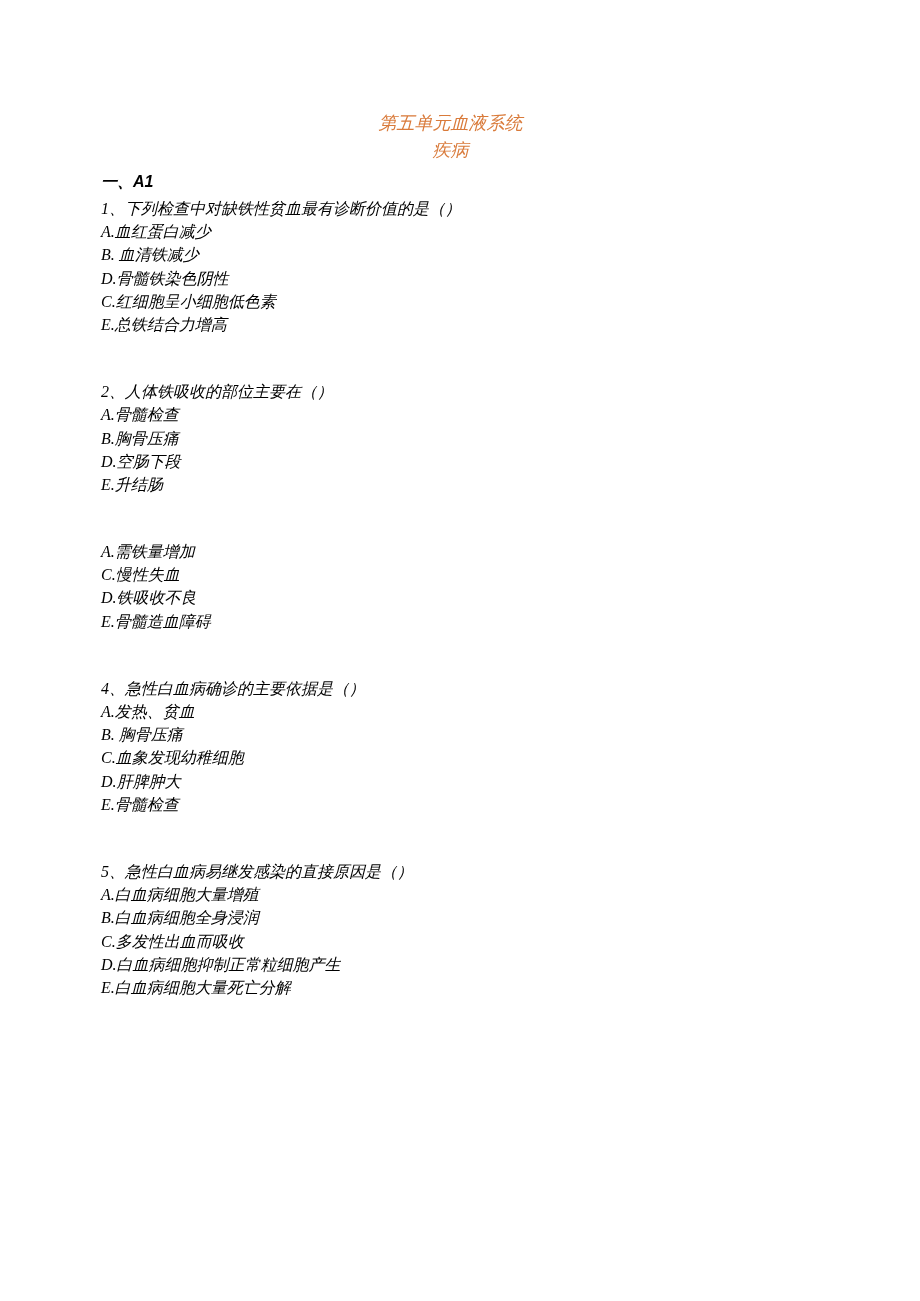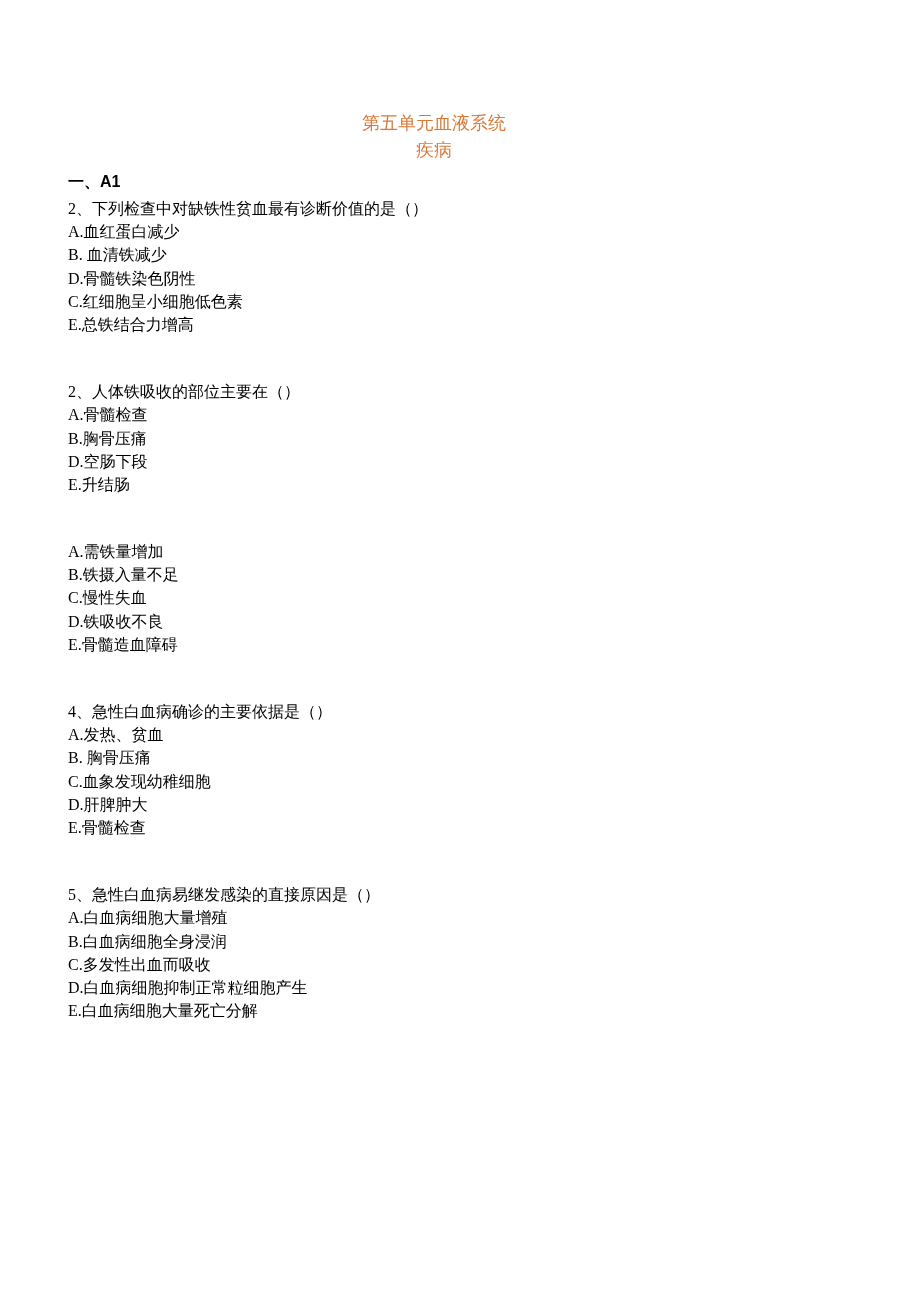--- a/index.html
+++ b/index.html
@@ -3,22 +3,23 @@
 <meta charset="utf-8">
 <style>
   body {
     margin: 0;
     padding: 0;
     background: #ffffff;
     font-family: "SimSun", "宋体", serif;
     width: 920px;
   }
   .page {
-    padding: 110px 120px 60px 68px;
+    padding: 110px 120px 60px 101px;
     box-sizing: border-box;
+    font-style: italic;
   }
   .title-block {
     text-align: center;
     color: #d97a3a;
     font-size: 18px;
     line-height: 1.5;
     margin-bottom: 8px;
     margin-left: 120px;
     margin-right: 120px;
   }
@@ -51,39 +52,38 @@
 <div class="page">
 
   <div class="title-block">
     <div>第五单元血液系统</div>
     <div>疾病</div>
   </div>
 
   <div class="section-header">一、A1</div>
 
   <div class="question-block first">
-    <span class="q-line">2、下列检查中对缺铁性贫血最有诊断价值的是（）</span>
+    <span class="q-line">1、下列检查中对缺铁性贫血最有诊断价值的是（）</span>
     <span class="opt-line">A.血红蛋白减少</span>
     <span class="opt-line">B. 血清铁减少</span>
     <span class="opt-line">D.骨髓铁染色阴性</span>
     <span class="opt-line">C.红细胞呈小细胞低色素</span>
     <span class="opt-line">E.总铁结合力增高</span>
   </div>
 
   <div class="question-block">
     <span class="q-line">2、人体铁吸收的部位主要在（）</span>
     <span class="opt-line">A.骨髓检查</span>
     <span class="opt-line">B.胸骨压痛</span>
     <span class="opt-line">D.空肠下段</span>
     <span class="opt-line">E.升结肠</span>
   </div>
 
   <div class="question-block">
     <span class="opt-line">A.需铁量增加</span>
-    <span class="opt-line">B.铁摄入量不足</span>
     <span class="opt-line">C.慢性失血</span>
     <span class="opt-line">D.铁吸收不良</span>
     <span class="opt-line">E.骨髓造血障碍</span>
   </div>
 
   <div class="question-block">
     <span class="q-line">4、急性白血病确诊的主要依据是（）</span>
     <span class="opt-line">A.发热、贫血</span>
     <span class="opt-line">B. 胸骨压痛</span>
     <span class="opt-line">C.血象发现幼稚细胞</span>

